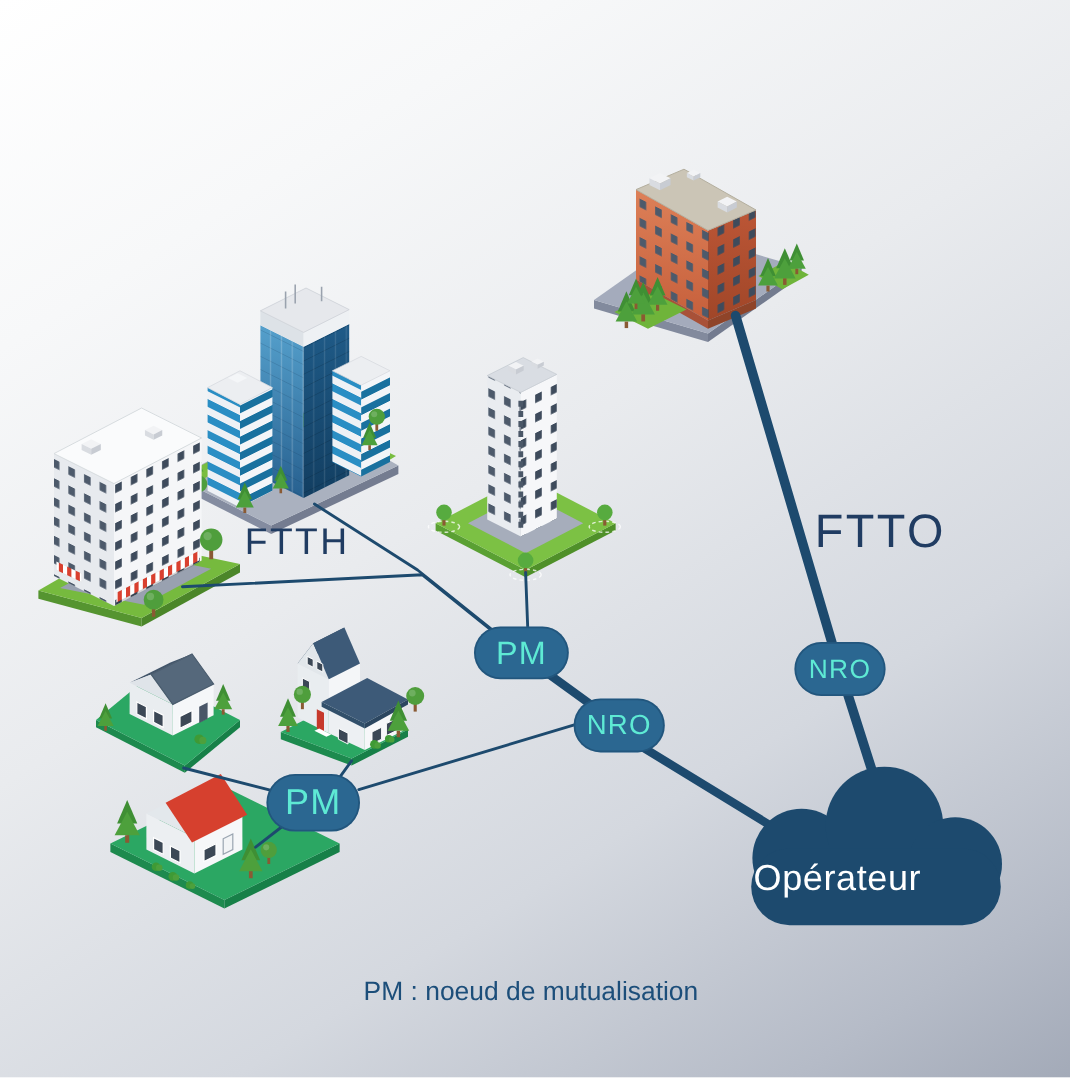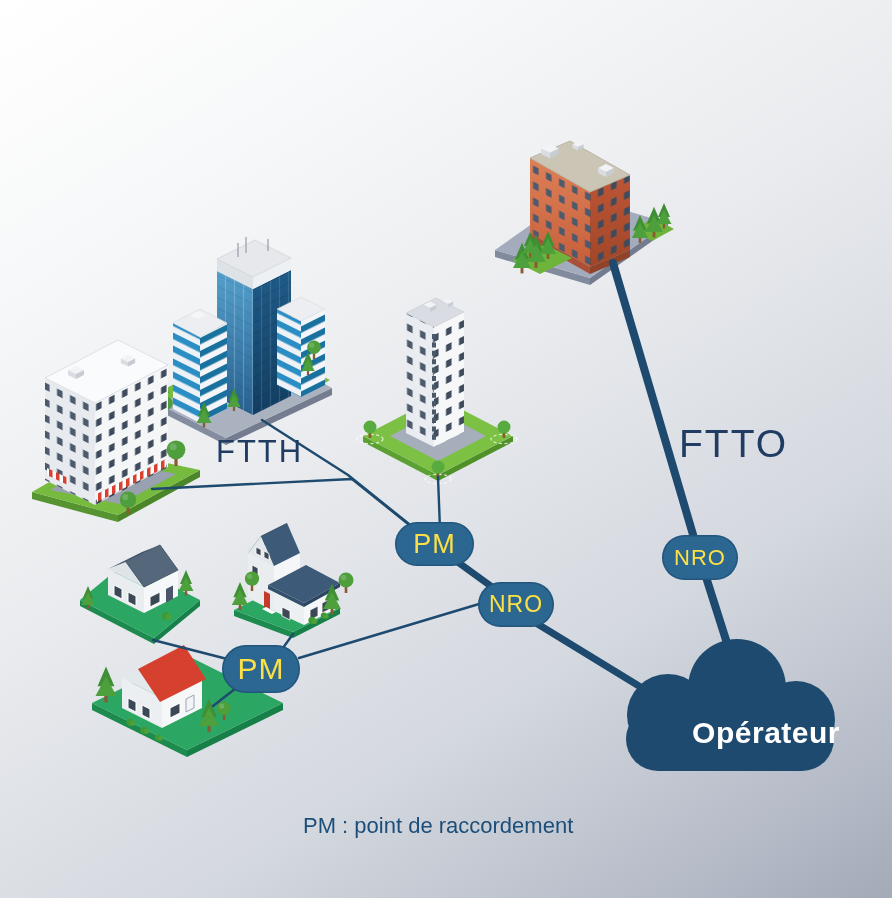--- a/index.html
+++ b/index.html
@@ -4,26 +4,26 @@
 <style>
   html,body{margin:0;padding:0;background:#ffffff;}
   .stage{
     position:relative;width:892px;height:898px;overflow:hidden;
     font-family:"Liberation Sans",sans-serif;
     background:linear-gradient(148deg,#ffffff 0%,#f7f8f9 20%,#e9ebee 45%,#d4d8df 70%,#b5bbc7 90%,#a3aab8 100%);
   }
   .abs{position:absolute;}
   .pill{
     position:absolute;display:flex;align-items:center;justify-content:center;
-    background:#2b6791;color:#fde047;border-radius:26px;
+    background:#2b6791;color:#5eead4;border-radius:26px;
     box-shadow:inset 0 0 0 1.5px rgba(14,48,78,.3);
     letter-spacing:1px;font-weight:400;
   }
   .net-label{position:absolute;color:#203c62;font-weight:500;letter-spacing:2px;}
-  .cloud-label{position:absolute;color:#ffffff;text-align:right;font-weight:700;letter-spacing:.5px;}
+  .cloud-label{position:absolute;color:#ffffff;text-align:left;font-weight:400;letter-spacing:.5px;}
   .legend{position:absolute;left:303px;top:811px;color:#1c4e7a;font-size:22px;line-height:30px;font-weight:500;}
 </style>
 </head>
 <body>
 
 <div class="stage">
 
   <svg width="0" height="0" class="abs" aria-hidden="true">
     <defs>
       <linearGradient id="gradBlueL" x1="0" y1="0" x2="0" y2="1">
@@ -333,20 +333,20 @@
       <rect x="30" y="122" width="208" height="64" rx="32"></rect>
     </g>
   </svg>
   <div class="cloud-label" style="left:628px;top:716px;width:212px;font-size:30px">Opérateur</div>
 
   <div class="pill" style="left:395px;top:522px;width:79px;height:44px;font-size:27px">PM</div>
   <div class="pill" style="left:478px;top:582px;width:76px;height:45px;font-size:23px">NRO</div>
   <div class="pill" style="left:662px;top:535px;width:76px;height:45px;font-size:22px">NRO</div>
   <div class="pill" style="left:222px;top:645px;width:78px;height:48px;font-size:30px">PM</div>
 
-  <div class="net-label" style="left:216px;top:434px;font-size:31px">FTTH</div>
+  <div class="net-label" style="left:204px;top:434px;font-size:31px">FTTH</div>
   <div class="net-label" style="left:679px;top:422px;font-size:39px">FTTO</div>
 
   <div class="legend">
-    <div>PM : point de raccordement</div>
+    <div>PM : noeud de mutualisation</div>
   </div>
 
 </div>
 
 </body></html>

